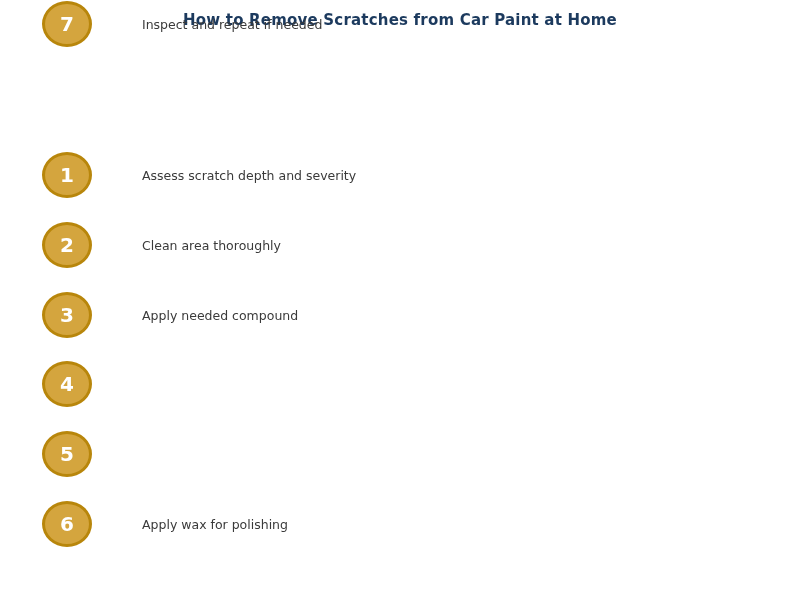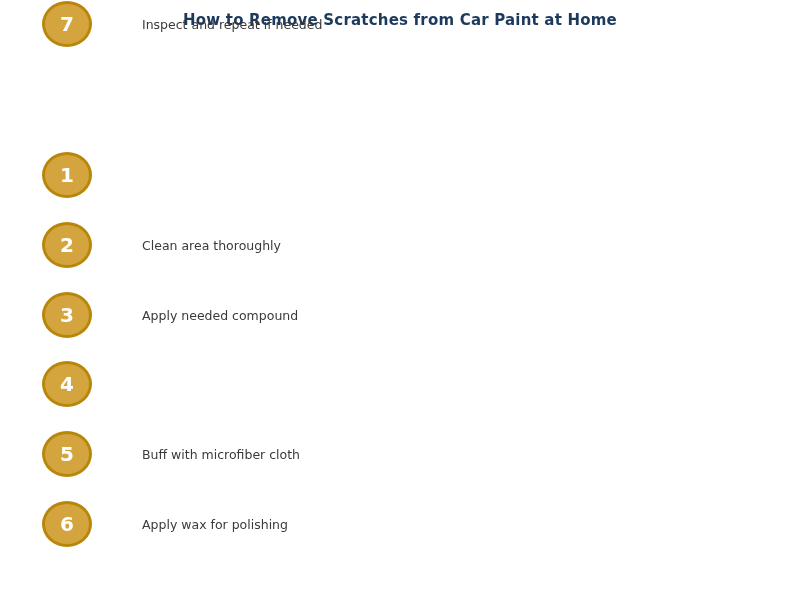--- a/index.html
+++ b/index.html
@@ -70,20 +70,21 @@
 <body>
 
 <div class="canvas">
 
   <div class="page-title">How to Remove Scratches from Car Paint at Home</div>
 
   <div class="step-row">
     <div class="step-circle">
       <span class="step-number">1</span>
     </div>
+    <span class="step-label">Assess scratch depth and severity</span>
   </div>
 
   <div class="step-row">
     <div class="step-circle">
       <span class="step-number">2</span>
     </div>
     <span class="step-label">Clean area thoroughly</span>
   </div>
 
   <div class="step-row">
@@ -96,21 +97,20 @@
   <div class="step-row">
     <div class="step-circle">
       <span class="step-number">4</span>
     </div>
   </div>
 
   <div class="step-row">
     <div class="step-circle">
       <span class="step-number">5</span>
     </div>
-    <span class="step-label">Buff with microfiber cloth</span>
   </div>
 
   <div class="step-row">
     <div class="step-circle">
       <span class="step-number">6</span>
     </div>
     <span class="step-label">Apply wax for polishing</span>
   </div>
 
   <div class="step-row">

